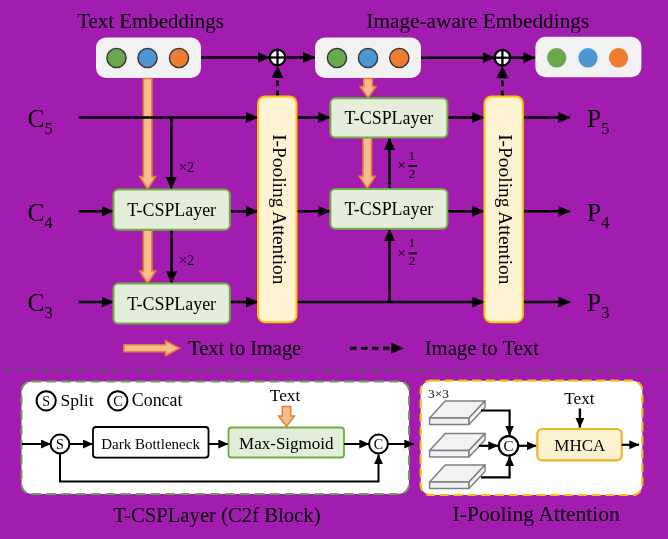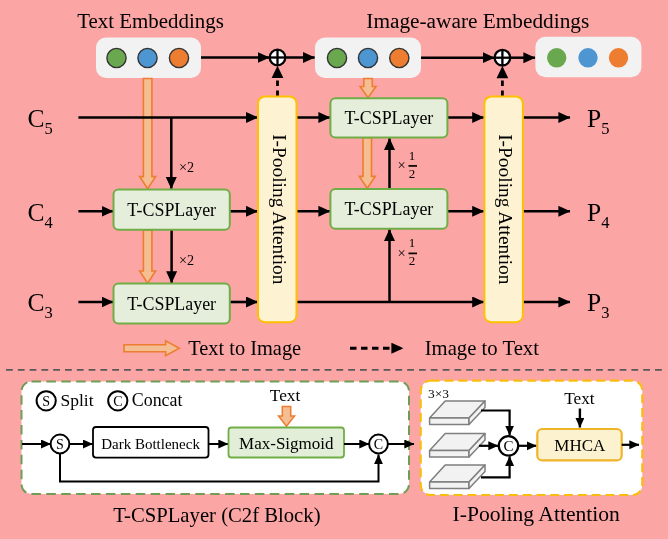--- a/index.html
+++ b/index.html
@@ -1,16 +1,16 @@
 <!DOCTYPE html>
 <html><head>
 <meta charset="utf-8">
 <style>
   html,body{margin:0;padding:0;background:#ffffff;}
-  .wrap{width:668px;height:539px;position:relative;overflow:hidden;background:#fca5a5;}
+  .wrap{width:668px;height:539px;position:relative;overflow:hidden;background:#a21caf;}
   text{font-family:"Liberation Serif",serif;fill:#000;}
 </style>
 </head>
 <body>
 <div class="wrap">
 <svg width="668" height="539" viewBox="0 0 668 539">
 <defs>
 <marker id="mb" markerUnits="userSpaceOnUse" markerWidth="13" markerHeight="12" refX="11.6" refY="5.5" orient="auto">
           <path d="M0,0 L12,5.5 L0,11 Z" fill="#000"></path>
         </marker>

